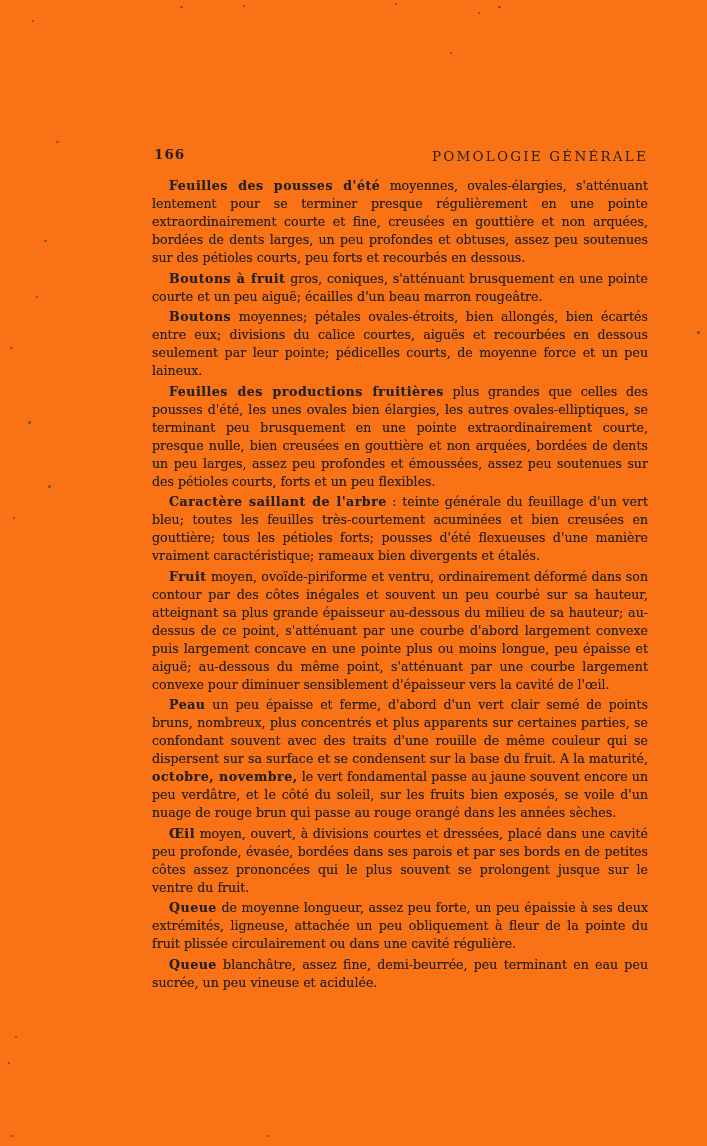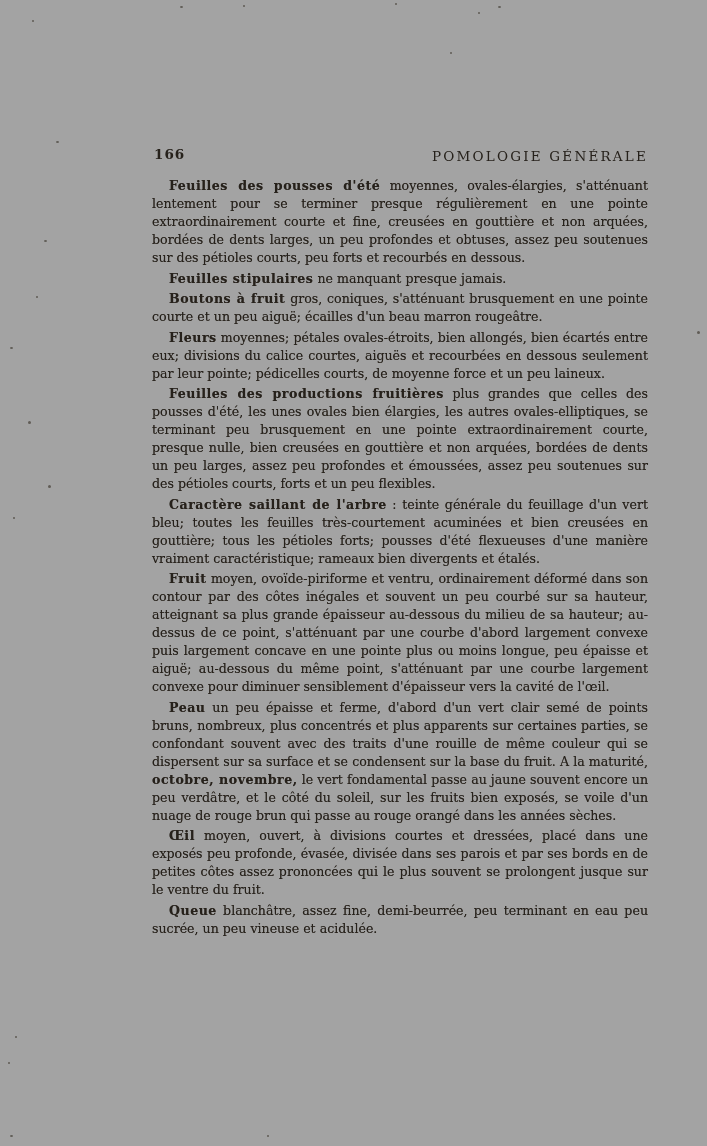--- a/index.html
+++ b/index.html
@@ -59,37 +59,37 @@
   .speck {
     position: absolute;
     background: #4a443c;
     border-radius: 50%;
     opacity: 0.75;
   }
 </style>
 </head>
 <body>
 
-<div class="page" style="background: #a3a3a3; color: rgb(38, 33, 27);">
+<div class="page" style="background: #f97316; color: rgb(38, 33, 27);">
 
   <div class="header">
     <span class="page-num">166</span>
     <span class="running-title">POMOLOGIE GÉNÉRALE</span>
   </div>
 
   <div class="body-block">
       <p><span class="lead">Feuilles des pousses d'été</span><span class="run"> moyennes, ovales-élargies, s'atténuant lentement pour se terminer presque régulièrement en une pointe extraordinairement courte et fine, creusées en gouttière et non arquées, bordées de dents larges, un peu profondes et obtuses, assez peu soutenues sur des pétioles courts, peu forts et recourbés en dessous.</span></p>
-      <p><span class="lead">Feuilles stipulaires</span><span class="run"> ne manquant presque jamais.</span></p>
       <p><span class="lead">Boutons à fruit</span><span class="run"> gros, coniques, s'atténuant brusquement en une pointe courte et un peu aiguë; écailles d'un beau marron rougeâtre.</span></p>
-      <p><span class="lead">Fleurs</span><span class="run"> moyennes; pétales ovales-étroits, bien allongés, bien écartés entre eux; divisions du calice courtes, aiguës et recourbées en dessous seulement par leur pointe; pédicelles courts, de moyenne force et un peu laineux.</span></p>
+      <p><span class="lead">Boutons</span><span class="run"> moyennes; pétales ovales-étroits, bien allongés, bien écartés entre eux; divisions du calice courtes, aiguës et recourbées en dessous seulement par leur pointe; pédicelles courts, de moyenne force et un peu laineux.</span></p>
       <p><span class="lead">Feuilles des productions fruitières</span><span class="run"> plus grandes que celles des pousses d'été, les unes ovales bien élargies, les autres ovales-elliptiques, se terminant peu brusquement en une pointe extraordinairement courte, presque nulle, bien creusées en gouttière et non arquées, bordées de dents un peu larges, assez peu profondes et émoussées, assez peu soutenues sur des pétioles courts, forts et un peu flexibles.</span></p>
       <p><span class="lead">Caractère saillant de l'arbre</span><span class="run">&nbsp;: teinte générale du feuillage d'un vert bleu; toutes les feuilles très-courtement acuminées et bien creusées en gouttière; tous les pétioles forts; pousses d'été flexueuses d'une manière vraiment caractéristique; rameaux bien divergents et étalés.</span></p>
       <p><span class="lead">Fruit</span><span class="run"> moyen, ovoïde-piriforme et ventru, ordinairement déformé dans son contour par des côtes inégales et souvent un peu courbé sur sa hauteur, atteignant sa plus grande épaisseur au-dessous du milieu de sa hauteur; au-dessus de ce point, s'atténuant par une courbe d'abord largement convexe puis largement concave en une pointe plus ou moins longue, peu épaisse et aiguë; au-dessous du même point, s'atténuant par une courbe largement convexe pour diminuer sensiblement d'épaisseur vers la cavité de l'œil.</span></p>
       <p><span class="lead">Peau</span><span class="run"> un peu épaisse et ferme, d'abord d'un vert clair semé de points bruns, nombreux, plus concentrés et plus apparents sur certaines parties, se confondant souvent avec des traits d'une rouille de même couleur qui se dispersent sur sa surface et se condensent sur la base du fruit. A la maturité, </span><span class="lead">octobre, novembre,</span><span class="run"> le vert fondamental passe au jaune souvent encore un peu verdâtre, et le côté du soleil, sur les fruits bien exposés, se voile d'un nuage de rouge brun qui passe au rouge orangé dans les années sèches.</span></p>
-      <p><span class="lead">Œil</span><span class="run"> moyen, ouvert, à divisions courtes et dressées, placé dans une exposés peu profonde, évasée, divisée dans ses parois et par ses bords en de petites côtes assez prononcées qui le plus souvent se prolongent jusque sur le ventre du fruit.</span></p>
+      <p><span class="lead">Œil</span><span class="run"> moyen, ouvert, à divisions courtes et dressées, placé dans une cavité peu profonde, évasée, bordées dans ses parois et par ses bords en de petites côtes assez prononcées qui le plus souvent se prolongent jusque sur le ventre du fruit.</span></p>
+      <p><span class="lead">Queue</span><span class="run"> de moyenne longueur, assez peu forte, un peu épaissie à ses deux extrémités, ligneuse, attachée un peu obliquement à fleur de la pointe du fruit plissée circulairement ou dans une cavité régulière.</span></p>
       <p><span class="lead">Queue</span><span class="run"> blanchâtre, assez fine, demi-beurrée, peu terminant en eau peu sucrée, un peu vineuse et acidulée.</span></p>
     </div>
 
   <div class="speck" style="left:180px; top:6px;  width:3px; height:2px;"></div>
   <div class="speck" style="left:243px; top:5px;  width:2px; height:2px;"></div>
   <div class="speck" style="left:395px; top:3px;  width:2px; height:2px;"></div>
   <div class="speck" style="left:478px; top:12px; width:2px; height:2px;"></div>
   <div class="speck" style="left:498px; top:6px;  width:3px; height:2px;"></div>
   <div class="speck" style="left:32px;  top:20px; width:2px; height:2px;"></div>
   <div class="speck" style="left:450px; top:52px; width:2px; height:2px;"></div>

